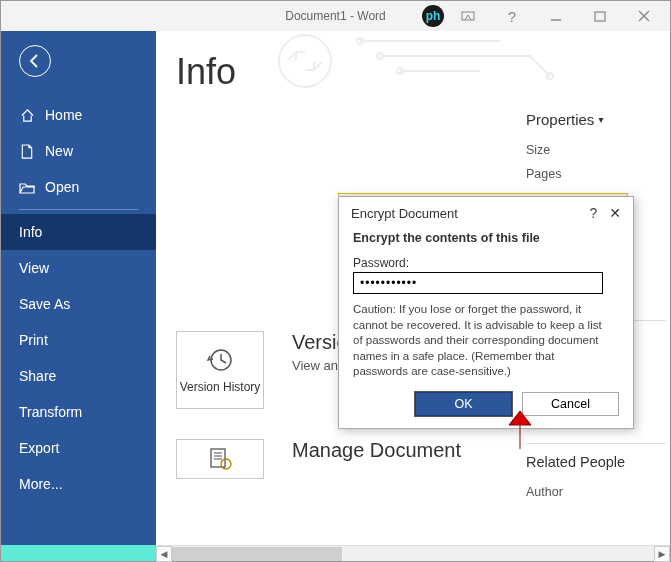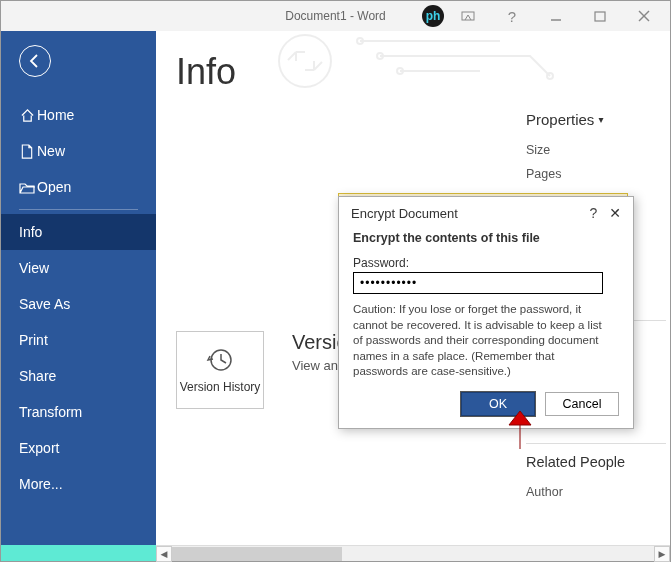--- a/index.html
+++ b/index.html
@@ -7,21 +7,21 @@
 .window { width: 671px; height: 562px; border: 1px solid #999; position: relative; background: #5eead4; }
 .titlebar { height: 30px; background: #f3f3f3; display: flex; align-items: center; padding: 0 6px; position: relative; }
 .title-text { position: absolute; left: 50%; transform: translateX(-50%); font-size: 12px; color: #666; }
 .title-right { margin-left: auto; display: flex; align-items: center; gap: 4px; }
 .title-icon { width: 40px; height: 28px; display: flex; align-items: center; justify-content: center; color: #666; font-size: 13px; }
 .title-icon.logo { width: 22px; height: 22px; border-radius: 50%; background: #1a1a1a; display: flex; align-items: center; justify-content: center; }
 .title-icon.logo span { color: #3dd0e8; font-weight: bold; font-size: 12px; }
 .body { display: flex; height: calc(100% - 30px - 16px); }
 .sidebar { width: 155px; background: #2b579a; color: #fff; display: flex; flex-direction: column; padding-top: 14px; }
 .back-btn { width: 32px; height: 32px; border: 1.5px solid #fff; border-radius: 50%; margin: 0 0 20px 18px; display: flex; align-items: center; justify-content: center; color:#fff; }
-.side-item { display: flex; align-items: center; padding: 10px 18px; font-size: 14px; gap: 2px; cursor: pointer; }
+.side-item { display: flex; align-items: center; padding: 10px 18px; font-size: 14px; gap: 10px; cursor: pointer; }
 .side-item.sep { border-bottom: 1px solid rgba(255,255,255,0.3); margin: 4px 18px 4px 18px; padding: 0; height:0; }
 .side-item.selected { background: #14366b; }
 .side-item .ico { width: 16px; height: 16px; display: inline-flex; align-items: center; justify-content: center; }
 .main { flex: 1; position: relative; background: #fff; overflow: hidden; }
 .main-header { font-size: 36px; font-weight: 300; color: #333; padding: 20px 0 18px 20px; }
 .deco { position:absolute; top:0; right:0; width:420px; height:70px; pointer-events:none; opacity:0.25; }
 .content { display: flex; }
 .center { padding-left: 20px; width: 370px; }
 .btn-box { border: 1px solid #c8c8c8; width: 88px; height: 78px; display: flex; flex-direction: column; align-items: center; justify-content: center; text-align: center; font-size: 12px; color: #333; gap: 6px; }
 .section { display: flex; gap: 28px; margin-bottom: 30px; align-items:flex-start; }
@@ -35,21 +35,21 @@
 .dialog { position: absolute; left: 182px; top: 165px; width: 296px; background: #fff; border: 1px solid #aaa; box-shadow: 2px 2px 10px rgba(0,0,0,0.25); z-index: 20; }
 .dialog-head { display: flex; align-items: center; padding: 8px 10px 6px 12px; font-size: 13px; }
 .dialog-head .q { margin-left: auto; padding: 0 10px; font-size: 14px; color:#444;}
 .dialog-head .x { padding: 0 2px; font-size: 14px; color:#333; }
 .dialog-body { padding: 4px 30px 12px 14px; }
 .dialog-body .bold { font-weight: 600; font-size: 12.5px; margin-bottom: 10px; }
 .dialog-body label { font-size: 12px; color: #333; }
 .pwd { width: 100%; border: 1.5px solid #000; height: 22px; padding: 0 6px; font-size: 12px; margin: 2px 0 8px 0; font-family: inherit; letter-spacing: 1px; }
 .caution { font-size: 11.5px; color: #444; line-height: 1.35; }
 .dialog-buttons { display: flex; justify-content: flex-end; gap: 10px; padding: 0 14px 12px 14px; }
-.dlg-btn { width: 74px; height: 24px; font-size: 12.5px; border: 1px solid #aaa; background: #fff; cursor: pointer; }
+.dlg-btn { width: 97px; height: 24px; font-size: 12.5px; border: 1px solid #aaa; background: #fff; cursor: pointer; }
 .dlg-btn.primary { background: #2b579a; color: #fff; border: 1px solid #1c3e72; outline: 1px solid #555; }
 .hidden-btn { position:absolute; left:182px; top:162px; width:290px; height:80px; border:1px solid #d9bb38; background:#fdf5d6; z-index:5; }
 .arrow { position:absolute; left:347px; top:380px; z-index:30; pointer-events:none; }
 .hscroll { position:absolute; bottom:0; left:155px; right:0; height:16px; background:#f0f0f0; border-top:1px solid #ddd; display:flex; align-items:center; }
 .hscroll .arr { width:16px; height:16px; display:flex; align-items:center; justify-content:center; border:1px solid #ccc; font-size:9px; color:#666; background:#fafafa;}
 .hscroll .track { flex:1; height:16px; position:relative; }
 .hscroll .thumb { position:absolute; left:0; top:1px; width:170px; height:14px; background:#cfcfcf; }
 svg { display:block; }
 </style>
 </head>
@@ -174,20 +174,34 @@
                     <circle cx="15" cy="14" r="10" fill="none" stroke="#555" stroke-width="1.5"></circle>
                     <path d="M15 8 V14 L20 17" fill="none" stroke="#555" stroke-width="1.5"></path>
                     <path d="M4 10 L2 14 L7 13" fill="none" stroke="#555" stroke-width="1.5"></path>
                   </svg>
                 </span>
               <span>Version History</span>
             </div>
             <div class="section-text">
               <div class="h">Version History</div>
               <div class="s">View and restore previous versions.</div>
+            </div>
+          </div>
+          <div class="section" style="margin-top:16px">
+            <div class="btn-box" style="height:40px;justify-content:center;">
+              <span>
+                  <svg width="26" height="24" viewBox="0 0 26 24">
+                    <rect x="4" y="2" width="14" height="18" fill="none" stroke="#555" stroke-width="1.3"></rect>
+                    <path d="M7 6h8M7 9h8M7 12h8" stroke="#555" stroke-width="1"></path>
+                    <circle cx="19" cy="17" r="5" fill="none" stroke="#b08000" stroke-width="1.3"></circle>
+                  </svg>
+                </span>
+            </div>
+            <div class="section-text">
+              <div class="h">Manage Document</div>
             </div>
           </div>
         </div>
 
         <div class="right-panel">
           <div class="prop-head">
             <span>Properties</span>
             <span style="font-size:10px">▾</span>
           </div>
           <div class="prop-item">Size</div>

